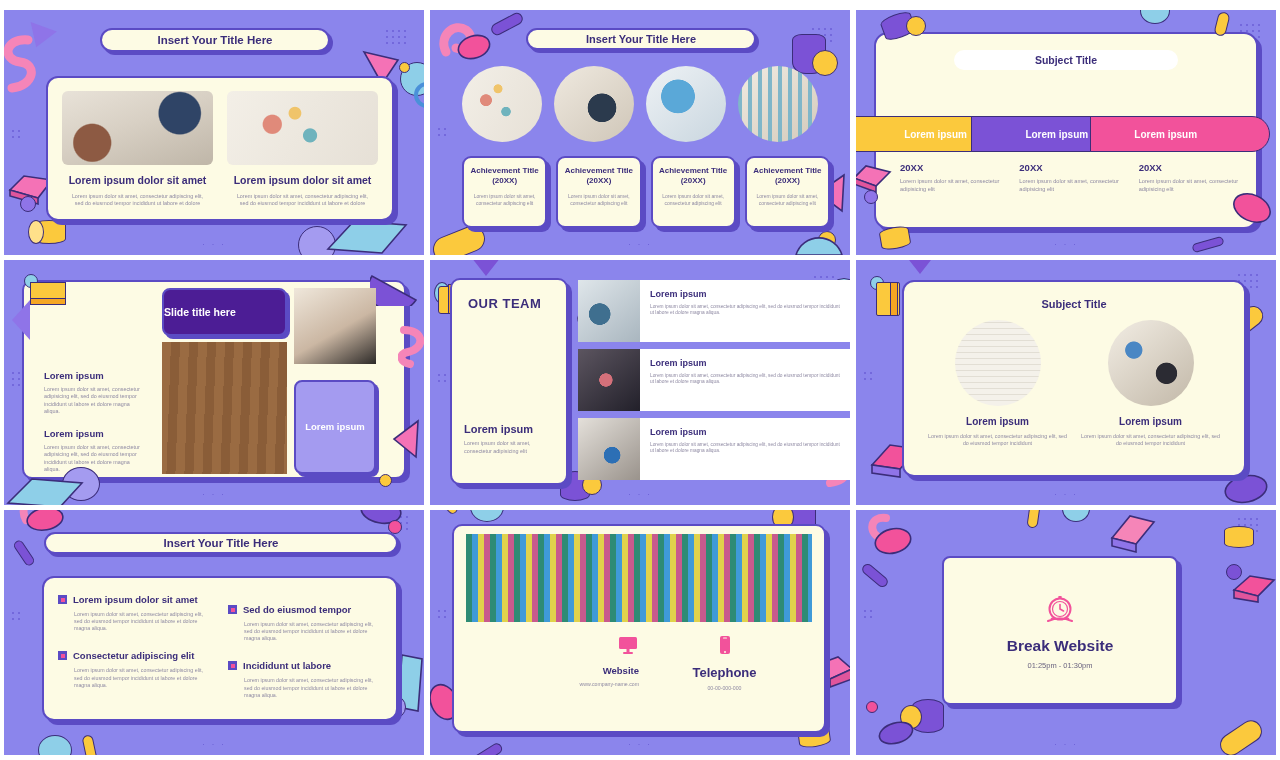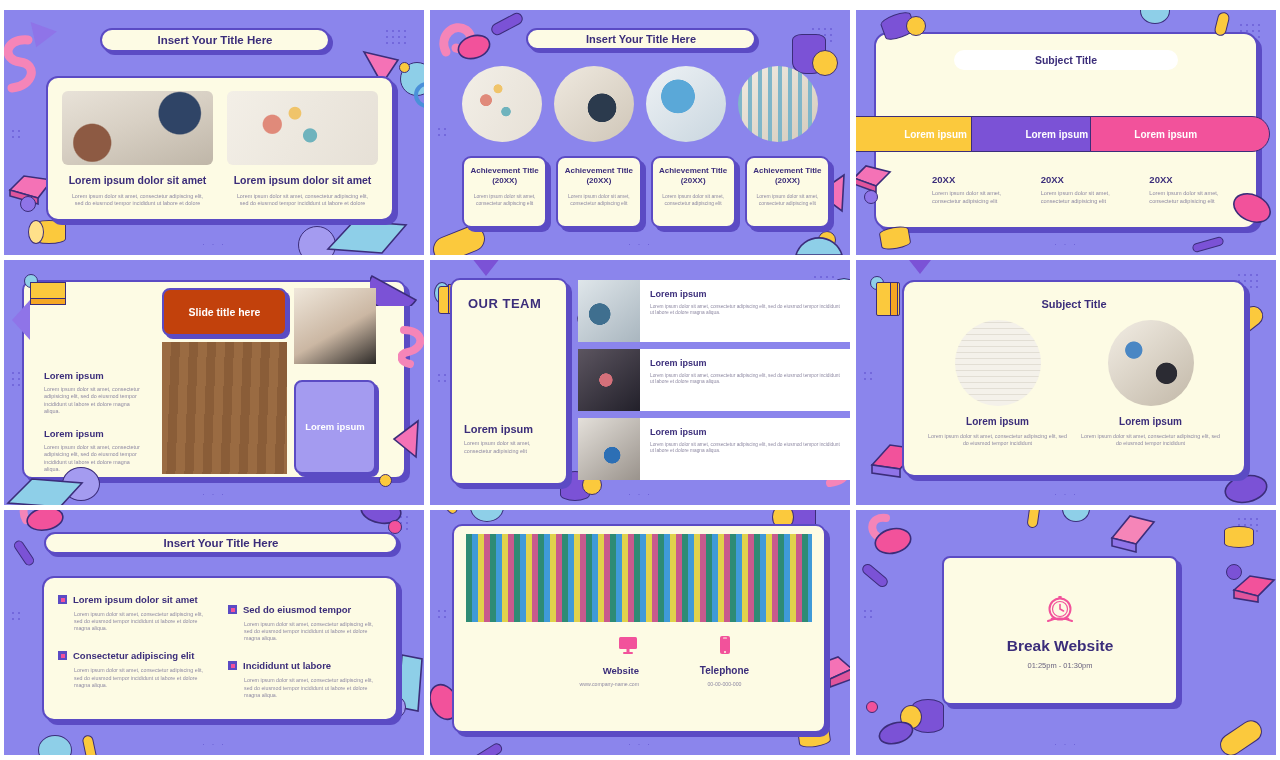--- a/index.html
+++ b/index.html
@@ -265,21 +265,21 @@
         <span style="color:#ffffff;font-weight:700;font-size:10px;margin-right:30%;">Lorem ipsum</span>
       </div>
       <div style="position:absolute;left:29%;top:0;width:58%;height:36px;background:#7b52d6;border:1.8px solid #3b2d7a;border-radius:0 999px 999px 0;display:flex;align-items:center;justify-content:center;">
         <span style="color:#ffffff;font-weight:700;font-size:10px;margin-right:28%;">Lorem ipsum</span>
       </div>
       <div style="position:absolute;left:58%;top:0;width:44%;height:36px;background:#f2529b;border:1.8px solid #3b2d7a;border-radius:0 999px 999px 0;display:flex;align-items:center;justify-content:center;">
         <span style="color:#ffffff;font-weight:700;font-size:10px;margin-right:16%;">Lorem ipsum</span>
       </div>
     </div>
 
-    <div style="position:absolute;left:44px;right:34px;top:164px;display:flex;gap:16px;margin-left:32px;">
+    <div style="position:absolute;left:44px;right:34px;top:152px;display:flex;gap:16px;">
       <div style="flex:1;">
         <h4 style="font-size:9.5px;">20XX</h4>
         <p class="body-txt" style="font-size:5.6px;margin-top:5px;">Lorem ipsum dolor sit amet, consectetur adipisicing elit</p>
       </div>
       <div style="flex:1;">
         <h4 style="font-size:9.5px;">20XX</h4>
         <p class="body-txt" style="font-size:5.6px;margin-top:5px;">Lorem ipsum dolor sit amet, consectetur adipisicing elit</p>
       </div>
       <div style="flex:1;">
         <h4 style="font-size:9.5px;">20XX</h4>
@@ -312,21 +312,21 @@
         </svg>
     </div>
     <div class="blob" style="left:58px;bottom:4px;width:38px;height:34px;background:#a49bf0;"></div>
     <div class="deco" style="left:2px;bottom:-8px;">
       <svg width="80" height="36" viewBox="0 0 80 36">
           <path d="M2 30 L26 6 L76 10 L54 34 Z" fill="#8ecfe8" stroke="#3b2d7a" stroke-width="1.6"></path>
         </svg>
     </div>
     <div class="blob" style="right:32px;bottom:18px;width:13px;height:13px;background:#fbc93d;"></div>
 
-    <div style="position:absolute;left:158px;top:28px;width:125px;height:48px;background:#c2410c;border:2px solid #5b4bc4;border-radius:8px;display:flex;align-items:center;justify-content:center;box-shadow:3px 3px 0 #5b4bc4;">
+    <div style="position:absolute;left:158px;top:28px;width:125px;height:48px;background:#4c1d95;border:2px solid #5b4bc4;border-radius:8px;display:flex;align-items:center;justify-content:flex-start;box-shadow:3px 3px 0 #5b4bc4;">
       <span style="color:#ffffff;font-weight:700;font-size:10.5px;">Slide title here</span>
     </div>
     <div class="photo ph-hands" style="left:290px;top:28px;width:82px;height:76px;"></div>
     <div class="photo ph-wood" style="left:158px;top:82px;width:125px;height:132px;"></div>
     <div style="position:absolute;left:290px;top:120px;width:82px;height:94px;background:#a49bf0;border:2px solid #5b4bc4;border-radius:8px;display:flex;align-items:center;justify-content:center;text-align:center;box-shadow:3px 3px 0 #5b4bc4;">
       <span style="color:#ffffff;font-weight:700;font-size:9.5px;line-height:1.3;">Lorem ipsum</span>
     </div>
 
     <div style="position:absolute;left:40px;top:110px;width:102px;">
       <h4 style="font-size:9.5px;">Lorem ipsum</h4>
@@ -545,21 +545,21 @@
           <p class="body-txt" style="font-size:5.2px;margin-top:5px;">www.company-name.com</p>
         </div>
         <div style="flex:1;text-align:center;">
           <span style="display:inline-block;">
             <svg width="22" height="22" viewBox="0 0 22 22">
                 <rect x="6" y="2" width="10" height="18" rx="2" fill="#f2529b"></rect>
                 <rect x="9" y="3.5" width="4" height="1" rx="0.5" fill="#fdfbe4"></rect>
                 <circle cx="11" cy="18" r="1" fill="#fdfbe4"></circle>
               </svg>
           </span>
-          <h4 style="font-size:10px;margin-top:5px;">Telephone</h4>
+          <h4 style="font-size:13px;margin-top:5px;">Telephone</h4>
           <p class="body-txt" style="font-size:5.2px;margin-top:5px;">00-00-000-000</p>
         </div>
       </div>
     </div>
     <div class="pagedots">· · ·</div>
   </div>
 
   <div class="slide">
     <div class="squig deco" style="left:8px;top:2px;">
       <svg width="30" height="32" viewBox="0 0 30 32">

